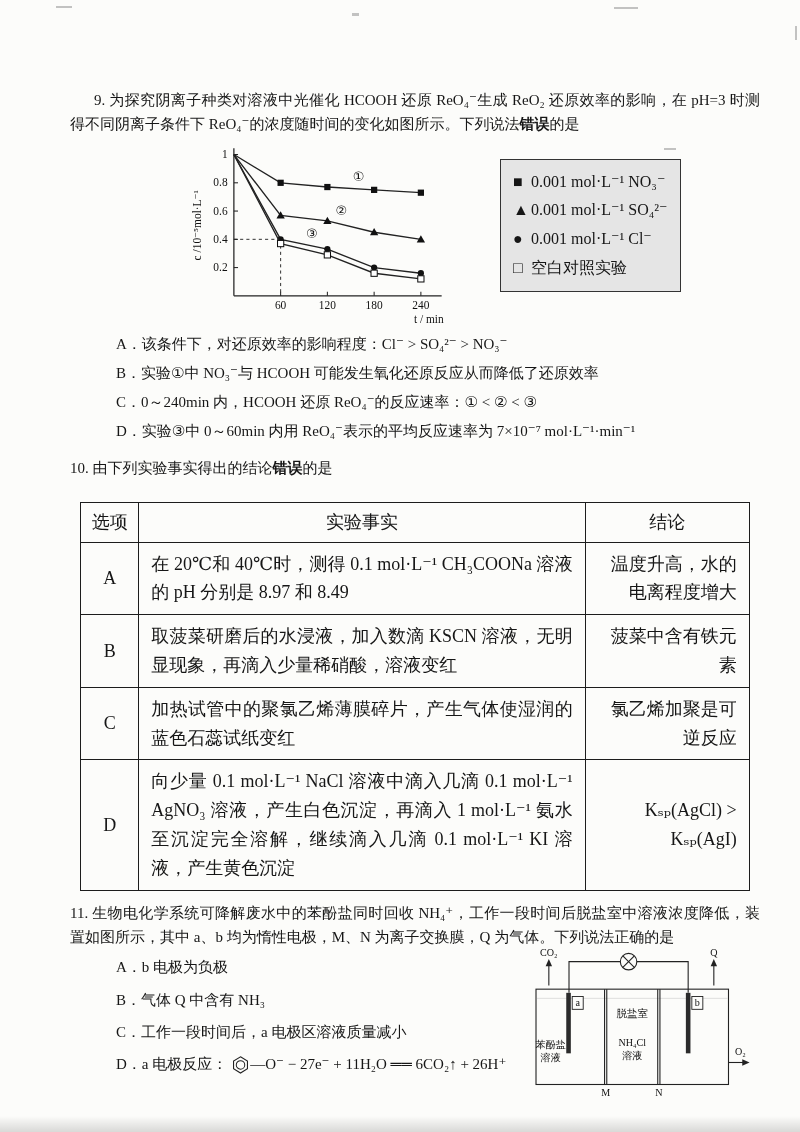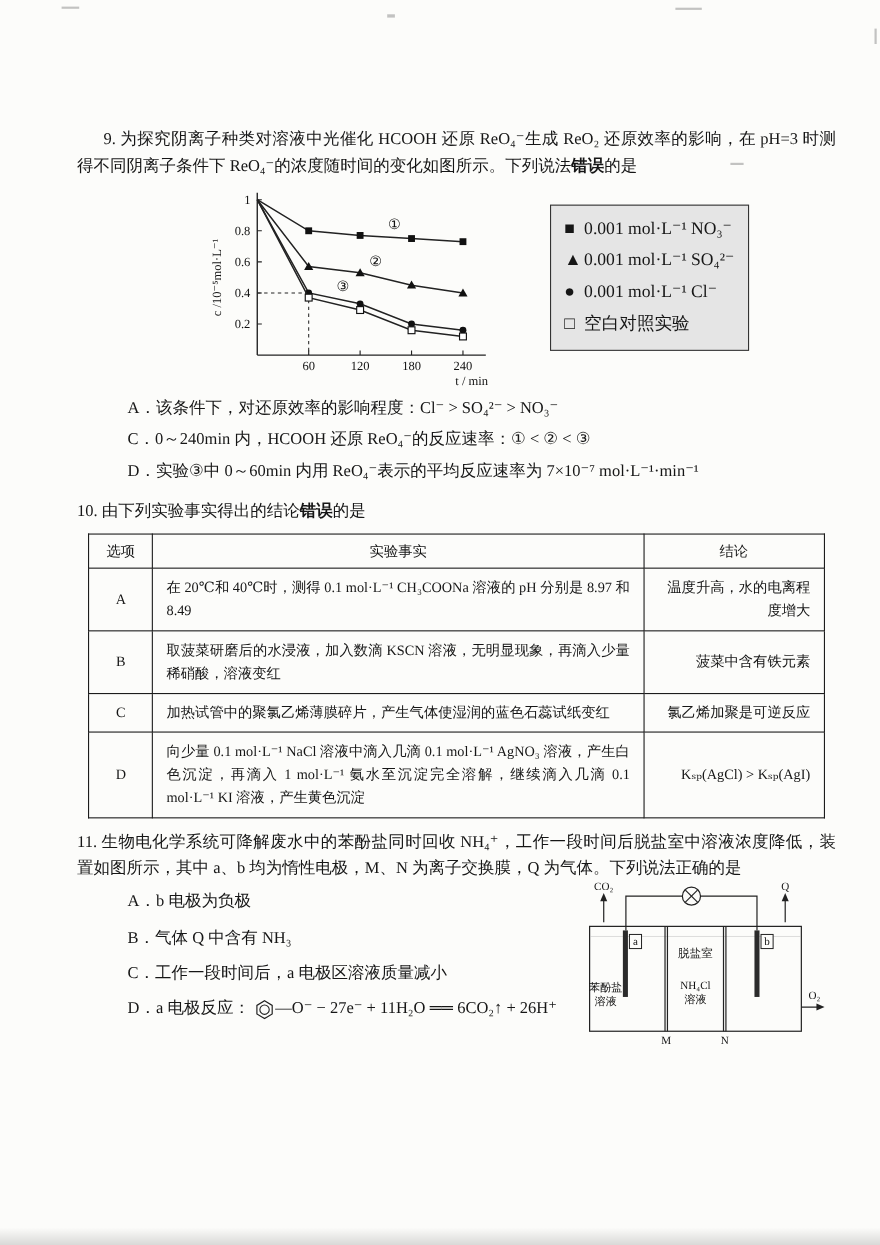--- a/index.html
+++ b/index.html
@@ -1,34 +1,34 @@
 <!DOCTYPE html>
 <html><head>
 <meta charset="utf-8">
 <style>
   *{margin:0;padding:0;box-sizing:border-box}
   html,body{width:800px;background:#e9eae7}
   body{height:1132px;font-family:"Liberation Serif","DejaVu Serif","DejaVu Sans",serif;color:#161616}
   .page{position:relative;width:800px;height:1132px;background:#fcfcfa;overflow:hidden}
-  .content{padding:115px 40px 0 70px;font-size:15px}
+  .content{padding:88px 40px 0 70px;font-size:15px}
   section.q{margin-bottom:9px}
   .stem{line-height:1.62;text-align:justify}
   .indent{text-indent:24px}
   .em{font-weight:bold}
   .options{padding-left:46px;margin-top:3px}
   .options p{line-height:1.95}
   
   .chart-row{display:flex;align-items:flex-start;margin:3px 0 0 118px}
   svg.chart{width:312px;height:187px;flex:none}
   .chart text{font-size:11px;fill:#111}
   .chart .ann{font-size:12.5px}
   .legend{border:1.3px solid #333;padding:8px 12px;margin-top:19px;font-size:16px;line-height:1.8;white-space:nowrap;background:#e5e5e5}
   .lg-m{display:inline-block;width:18px}
   
-  .q10-table{border-collapse:collapse;width:97%;margin:7px auto 10px;font-size:13px}
+  .q10-table{border-collapse:collapse;width:97%;margin:22px auto 10px;font-size:18px}
   .q10-table th,.q10-table td{border:1.5px solid #1c1c1c;padding:7px 12px;line-height:1.6;text-align:justify}
   .q10-table th{text-align:center;font-weight:normal;padding:5px}
   td.opt{text-align:center;width:58px}
   td.concl{width:164px;text-align:right}
   
   .q11-body{display:flex;margin-top:2px}
   .q11-options{flex:1;padding-left:46px}
   .q11-options p{line-height:2.15}
   .opt-d{display:flex;align-items:center}
   .benzene{width:17px;height:19px;margin:0 1px 0 5px;flex:none}
@@ -113,20 +113,21 @@
         <div class="legend">
           <div><span class="lg-m">■</span><span>0.001 mol·L⁻¹ NO₃⁻</span></div>
           <div><span class="lg-m">▲</span><span>0.001 mol·L⁻¹ SO₄²⁻</span></div>
           <div><span class="lg-m">●</span><span>0.001 mol·L⁻¹ Cl⁻</span></div>
           <div><span class="lg-m">□</span><span>空白对照实验</span></div>
         </div>
       </div>
 
       <div class="options">
         <p>A．该条件下，对还原效率的影响程度：Cl⁻ &gt; SO₄²⁻ &gt; NO₃⁻</p>
+        <p>B．实验①中 NO₃⁻与 HCOOH 可能发生氧化还原反应从而降低了还原效率</p>
         <p>C．0～240min 内，HCOOH 还原 ReO₄⁻的反应速率：① &lt; ② &lt; ③</p>
         <p>D．实验③中 0～60min 内用 ReO₄⁻表示的平均反应速率为 7×10⁻⁷ mol·L⁻¹·min⁻¹</p>
       </div>
     </section>
 
     <section class="q">
       <p class="stem"><span>10. 由下列实验事实得出的结论</span><span class="em">错误</span><span>的是</span></p>
 
       <table class="q10-table">
         <thead>

